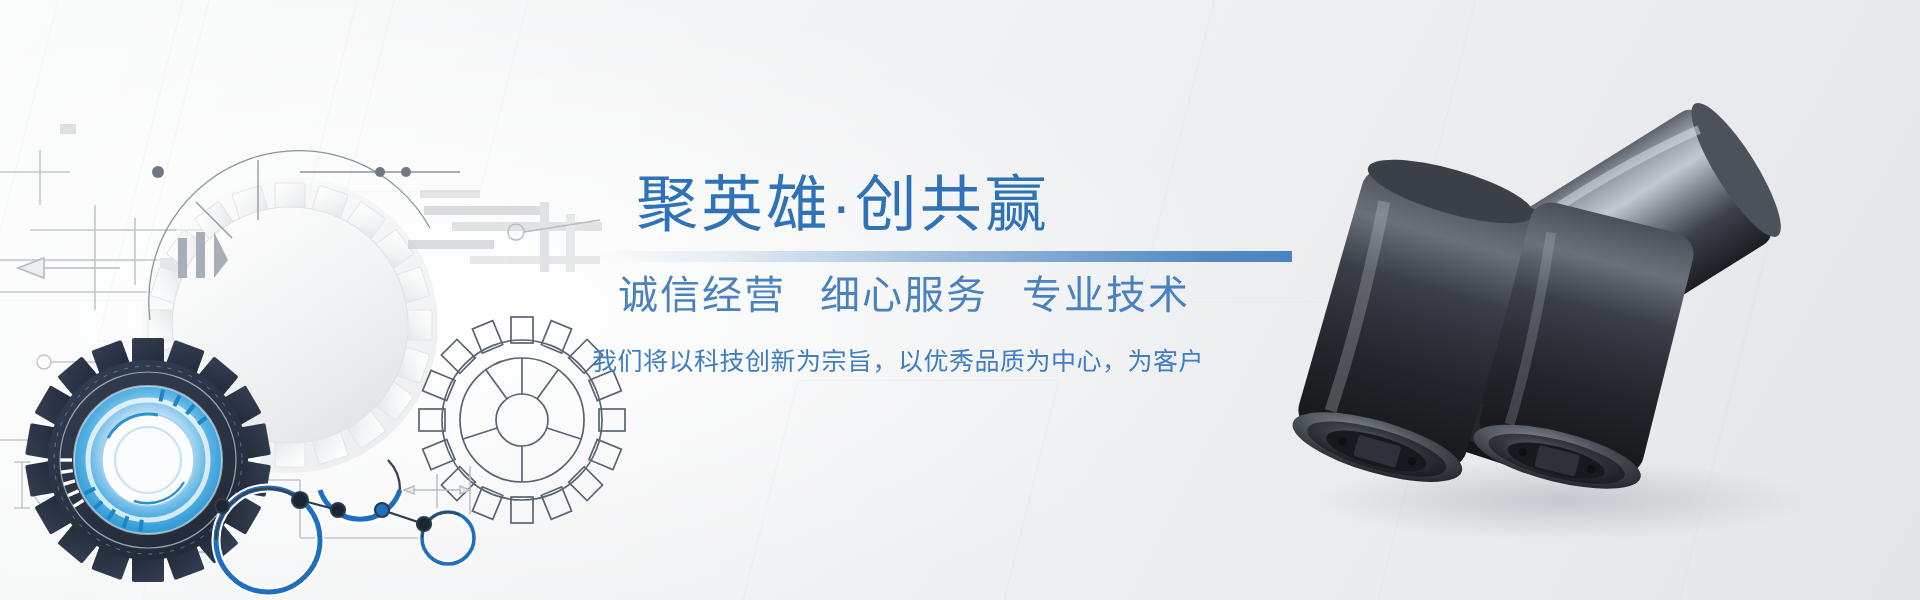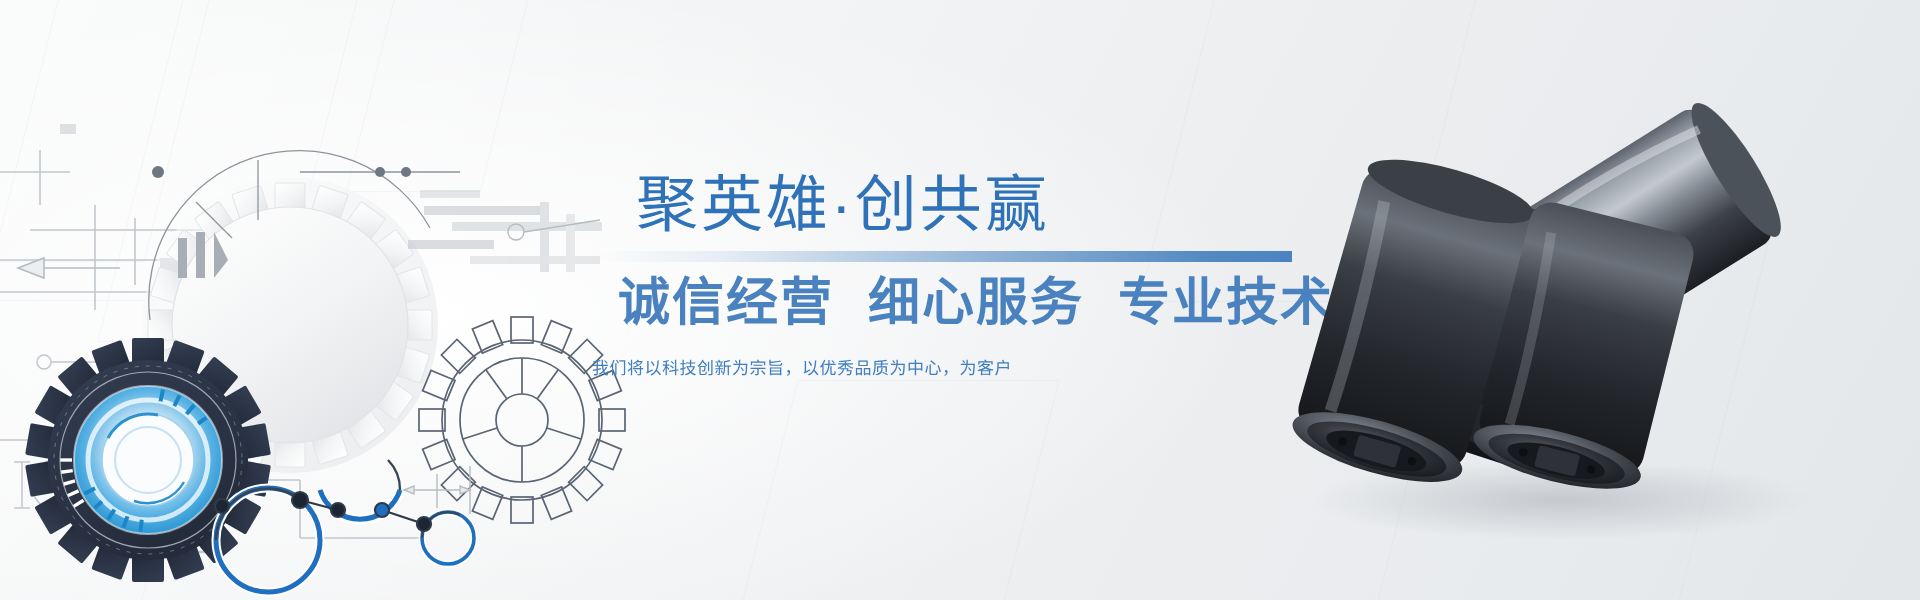--- a/index.html
+++ b/index.html
@@ -30,26 +30,26 @@
     font-size:62px;line-height:1.05;color:#2f72b8;letter-spacing:3px;
     font-weight:400;margin:0 0 4px 44px;white-space:nowrap;
     text-shadow:0 1px 0 rgba(255,255,255,.85);
   }
   .rule{
     height:11px;margin:14px 0 10px 0;width:700px;
     background:linear-gradient(90deg,rgba(47,114,184,0) 0%,rgba(47,114,184,.10) 18%,rgba(47,114,184,.50) 52%,rgba(47,114,184,.90) 88%,rgba(47,114,184,.95) 100%);
     opacity:.9;
   }
   .subhead{
-    font-size:52px;line-height:1.18;color:#4a82bf;letter-spacing:2px;
-    font-weight:700;margin:0 0 22px 26px;white-space:nowrap;
+    font-size:40px;line-height:1.18;color:#4a82bf;letter-spacing:2px;
+    font-weight:400;margin:0 0 22px 26px;white-space:nowrap;
   }
   .subhead .gap{display:inline-block;width:34px;}
   .body-copy{
-    font-size:17px;line-height:1.62;color:#3f7ec0;letter-spacing:.5px;
+    font-size:25px;line-height:1.62;color:#3f7ec0;letter-spacing:.5px;
     font-weight:400;margin:0;width:660px;
   }
   .body-copy .ln{display:block;white-space:nowrap;}
 
   
   .product{position:absolute;right:18px;top:70px;width:640px;height:470px;}
   .product svg{position:absolute;left:0;top:0;}
 </style>
 </head>
 <body>

